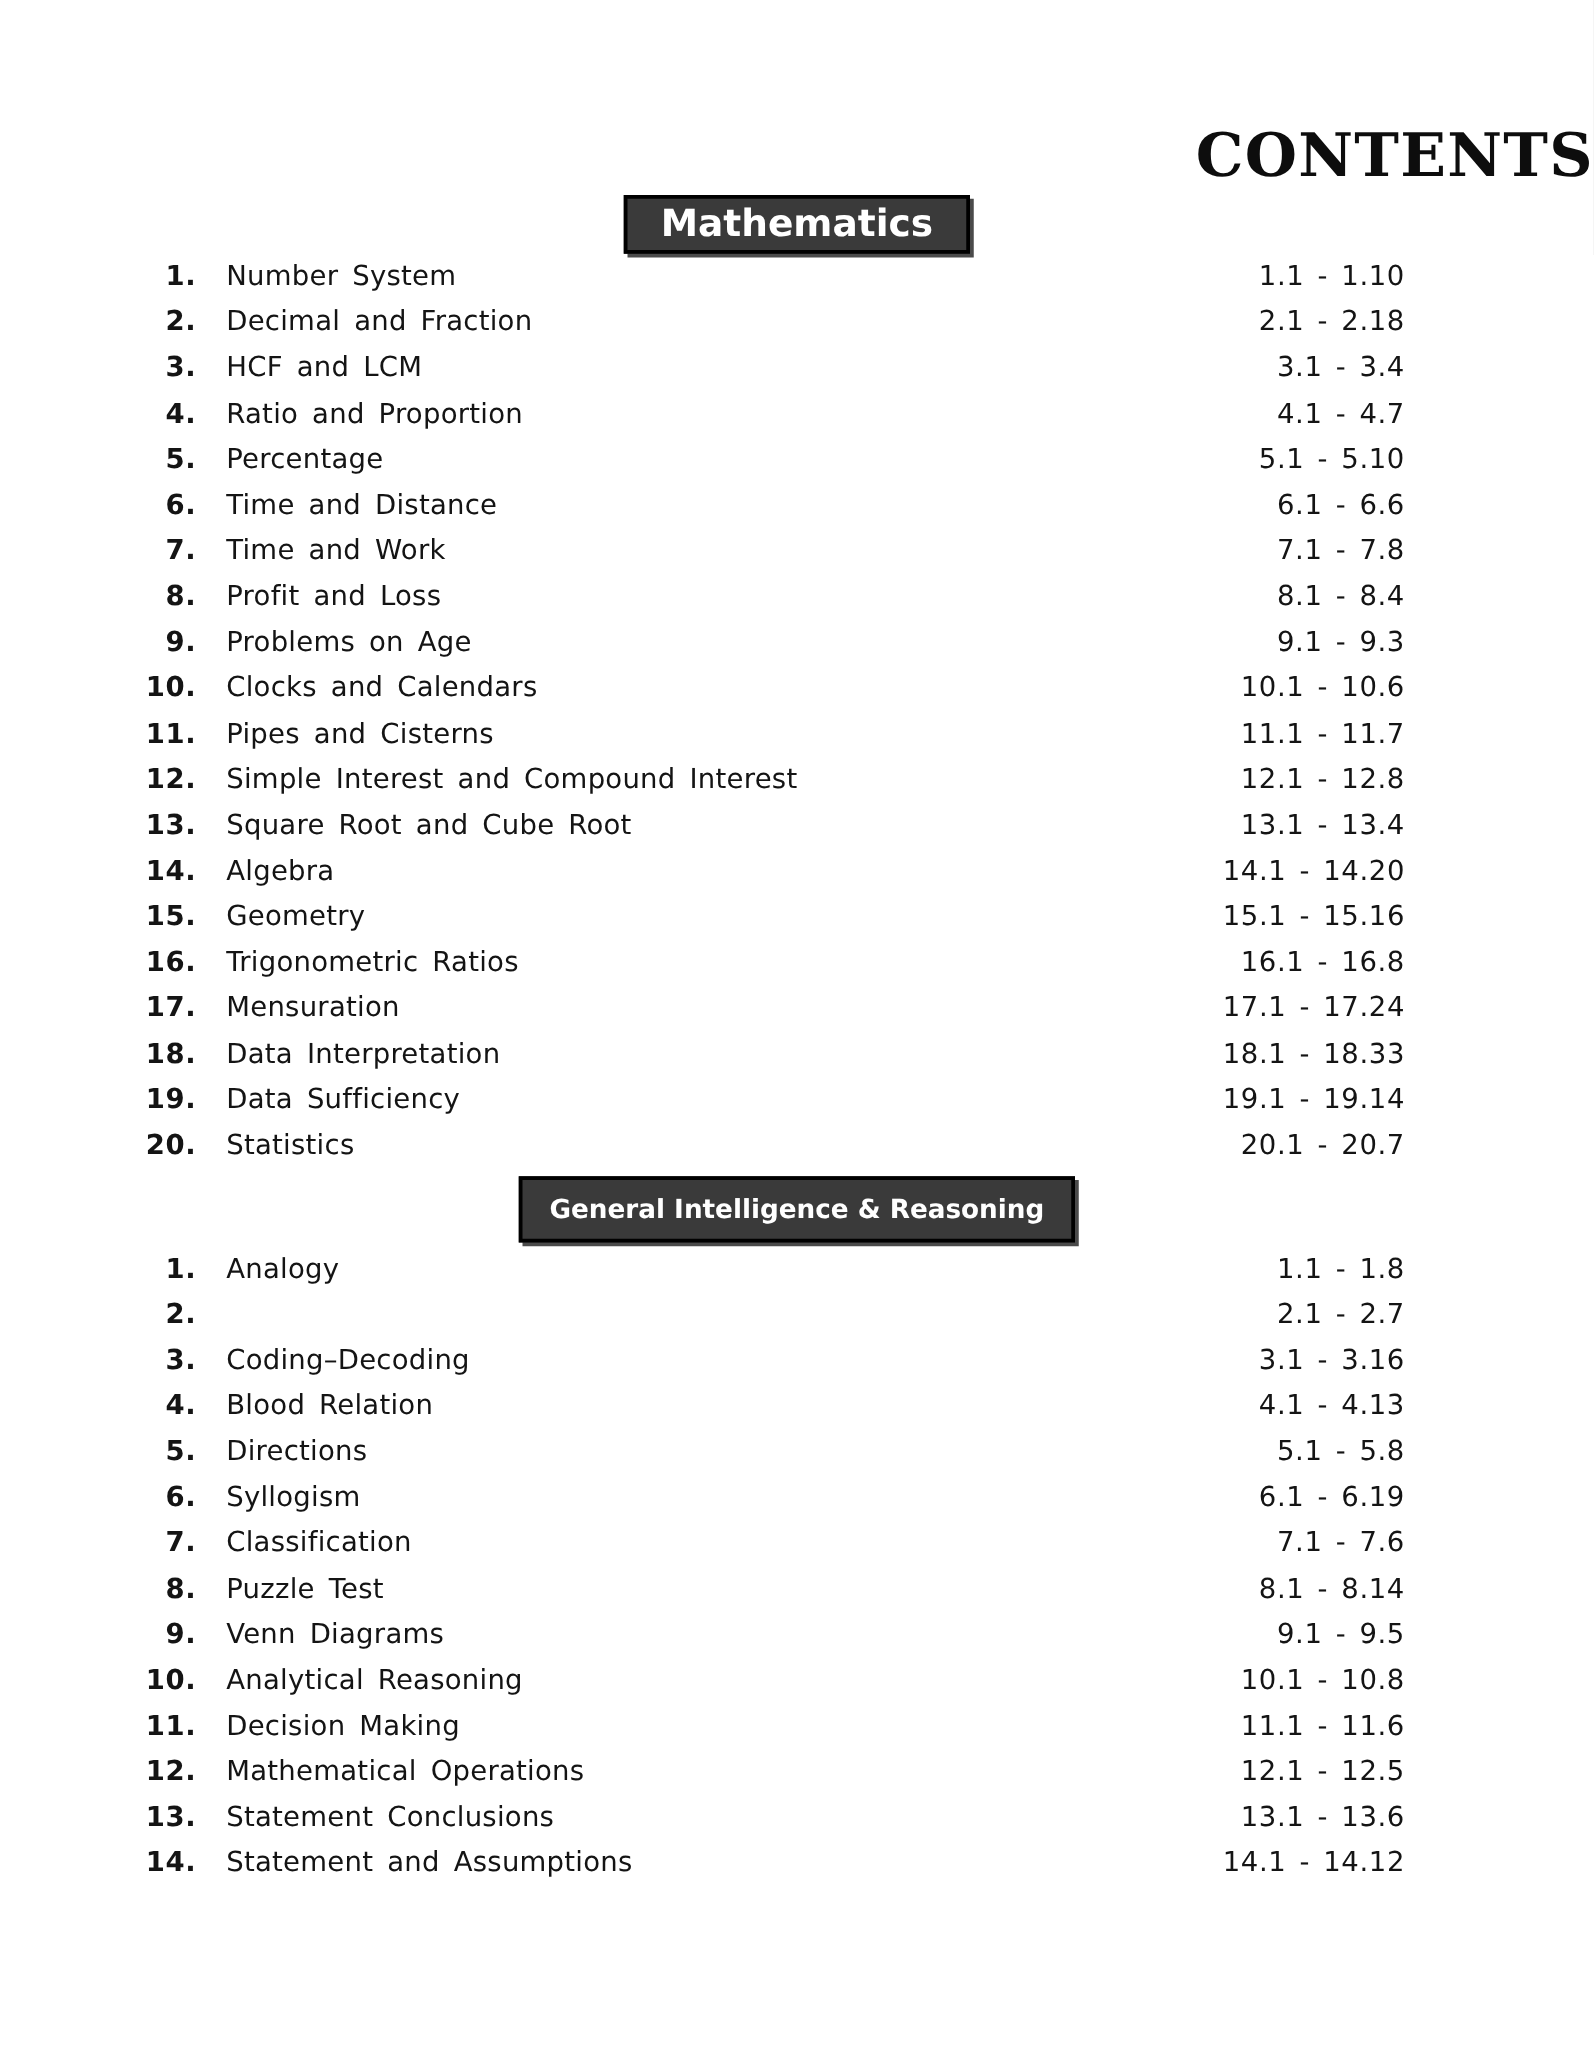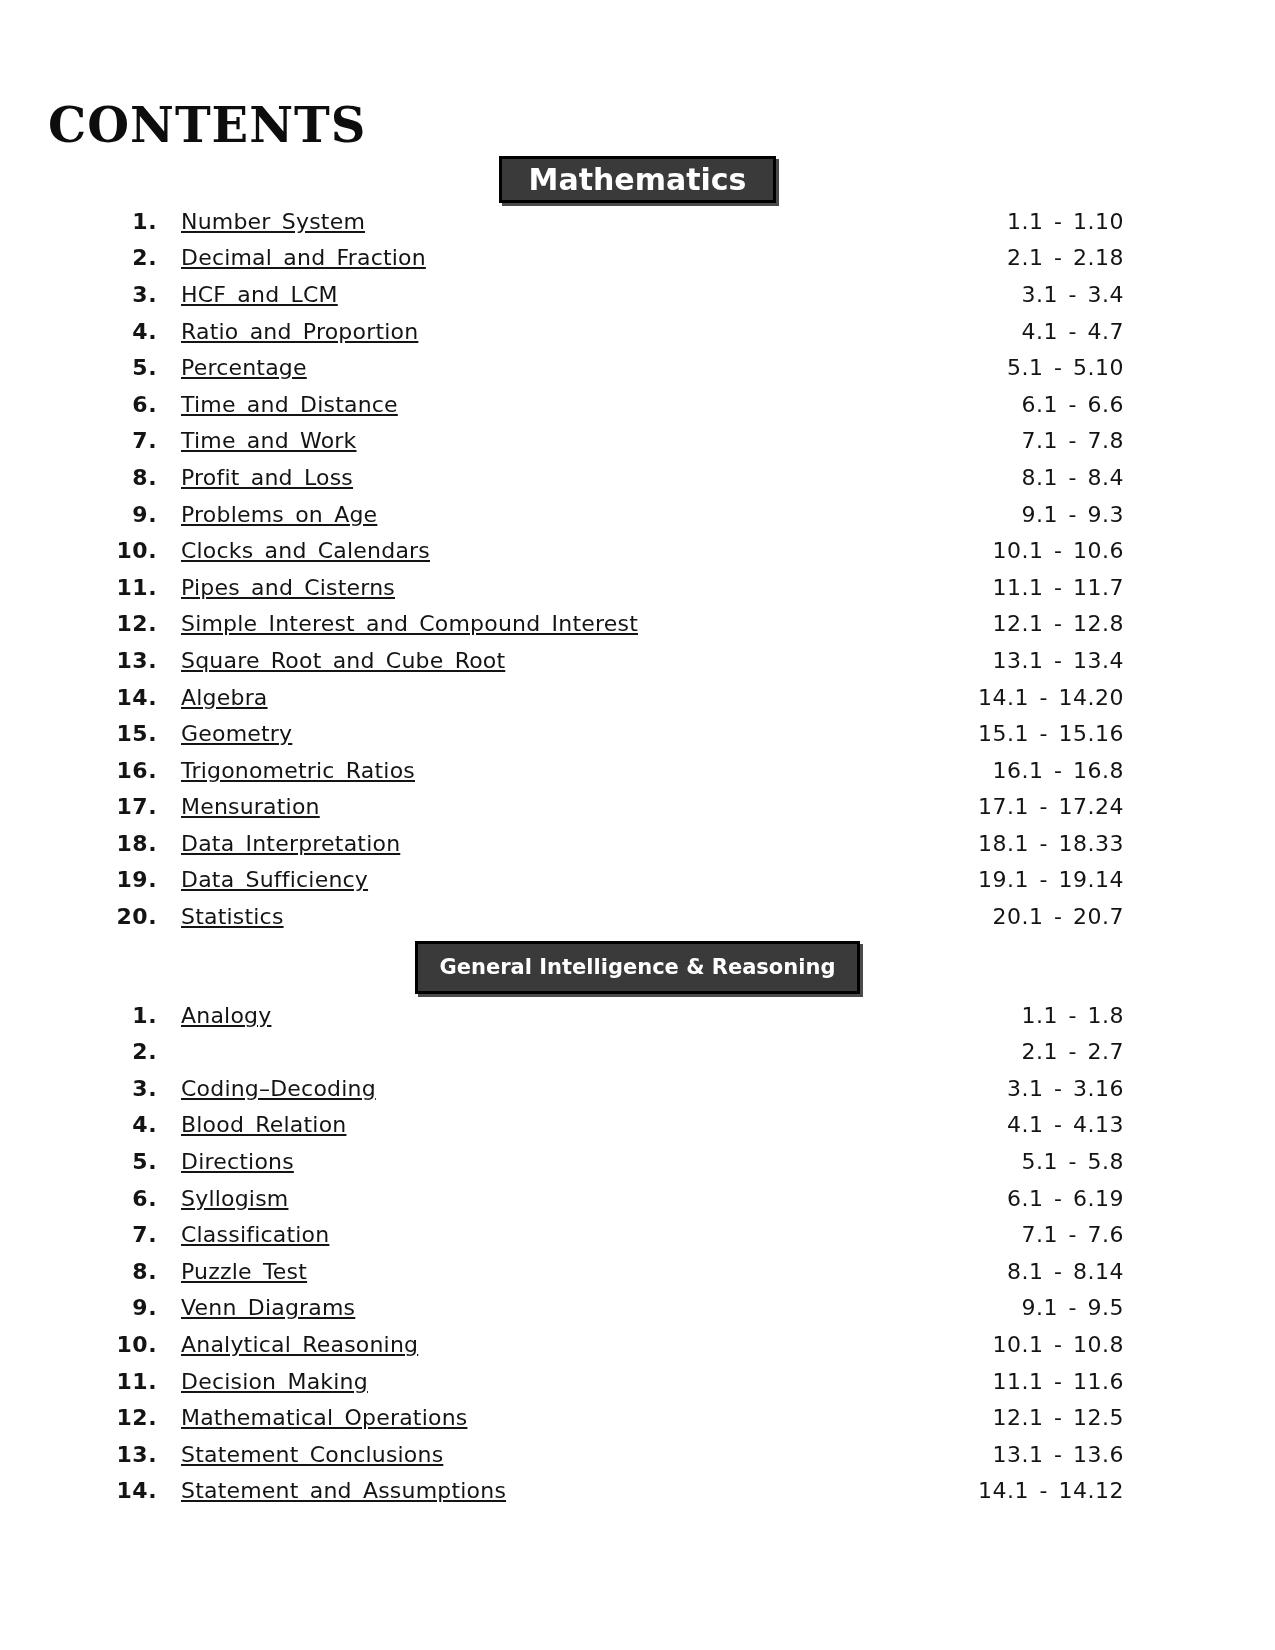--- a/index.html
+++ b/index.html
@@ -2,38 +2,38 @@
 <html><head>
 <meta charset="utf-8">
 <style>
   html,body{margin:0;padding:0;background:#e8e8e8;}
   .page{
     width:1275px;height:1650px;margin:0 auto;background:#ffffff;
     font-family:"DejaVu Sans","Liberation Sans",sans-serif;color:#141414;
     overflow:hidden;box-sizing:border-box;
   }
   .doc-title{
-    padding-top:94px;text-align:left;
+    padding-top:94px;text-align:right;
     font-family:"DejaVu Serif","Liberation Serif",serif;
     font-weight:bold;font-size:48px;line-height:62px;letter-spacing:1px;color:#0d0d0d;margin-left:48px;
   }
   .header-wrap{text-align:center;}
   .header-wrap.math{}
   .header-wrap.gir{margin-top:6px;}
   .header-box{
     display:inline-block;background:#3a3a3a;color:#ffffff;border:3px solid #000000;
     box-shadow:3px 3px 0 #4a4a4a;font-weight:bold;
   }
   .header-box.math{font-size:30px;line-height:37px;padding:2px 27px;}
   .header-box.gir{font-size:21px;line-height:41px;padding:3px 22px;}
   .toc{margin-left:112px;width:1012px;}
   .toc.sec2{margin-top:3px;}
   .row{display:flex;align-items:center;height:36.6px;font-size:22px;}
   .num{flex:0 0 45px;text-align:right;font-weight:bold;letter-spacing:0.5px;}
-  .name{margin-left:24px;word-spacing:4px;letter-spacing:0.2px;white-space:nowrap;text-decoration:underline;}
+  .name{margin-left:24px;word-spacing:4px;letter-spacing:0.2px;white-space:nowrap;}
   .pages{margin-left:auto;word-spacing:3px;letter-spacing:0.5px;white-space:nowrap;}
 </style>
 </head>
 <body>
 
 <div class="page">
 
   <div class="doc-title">CONTENTS</div>
 
   <div class="header-wrap math">

